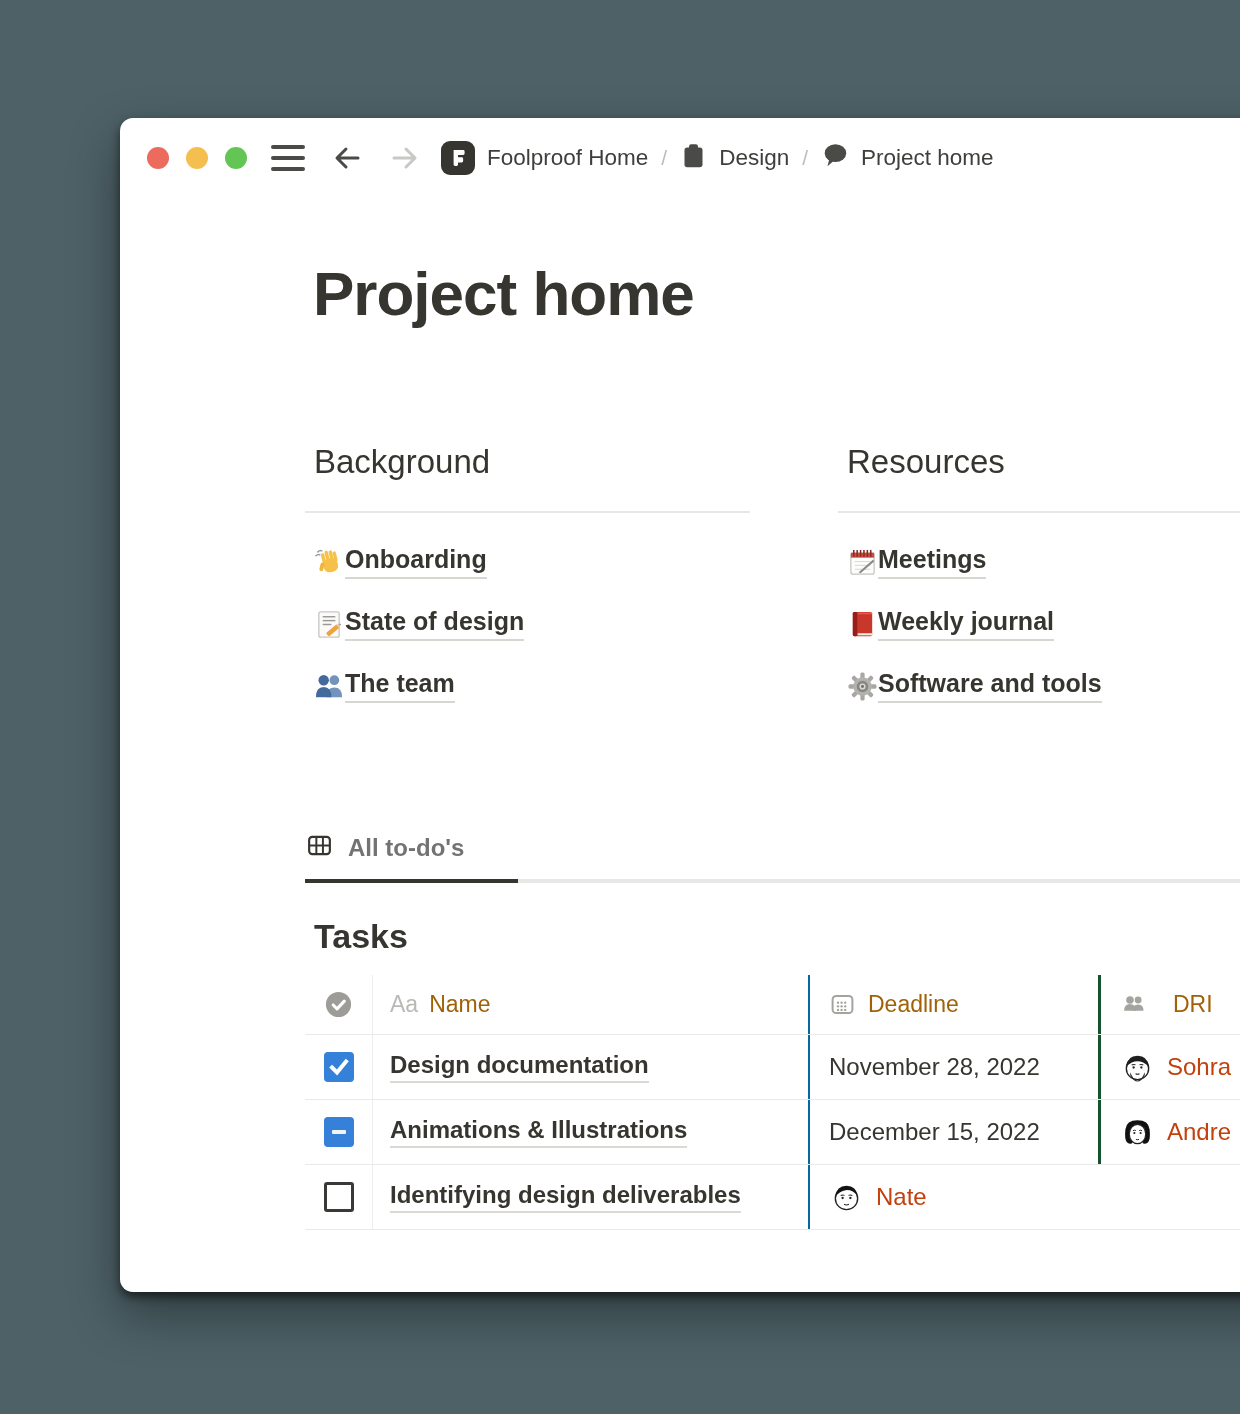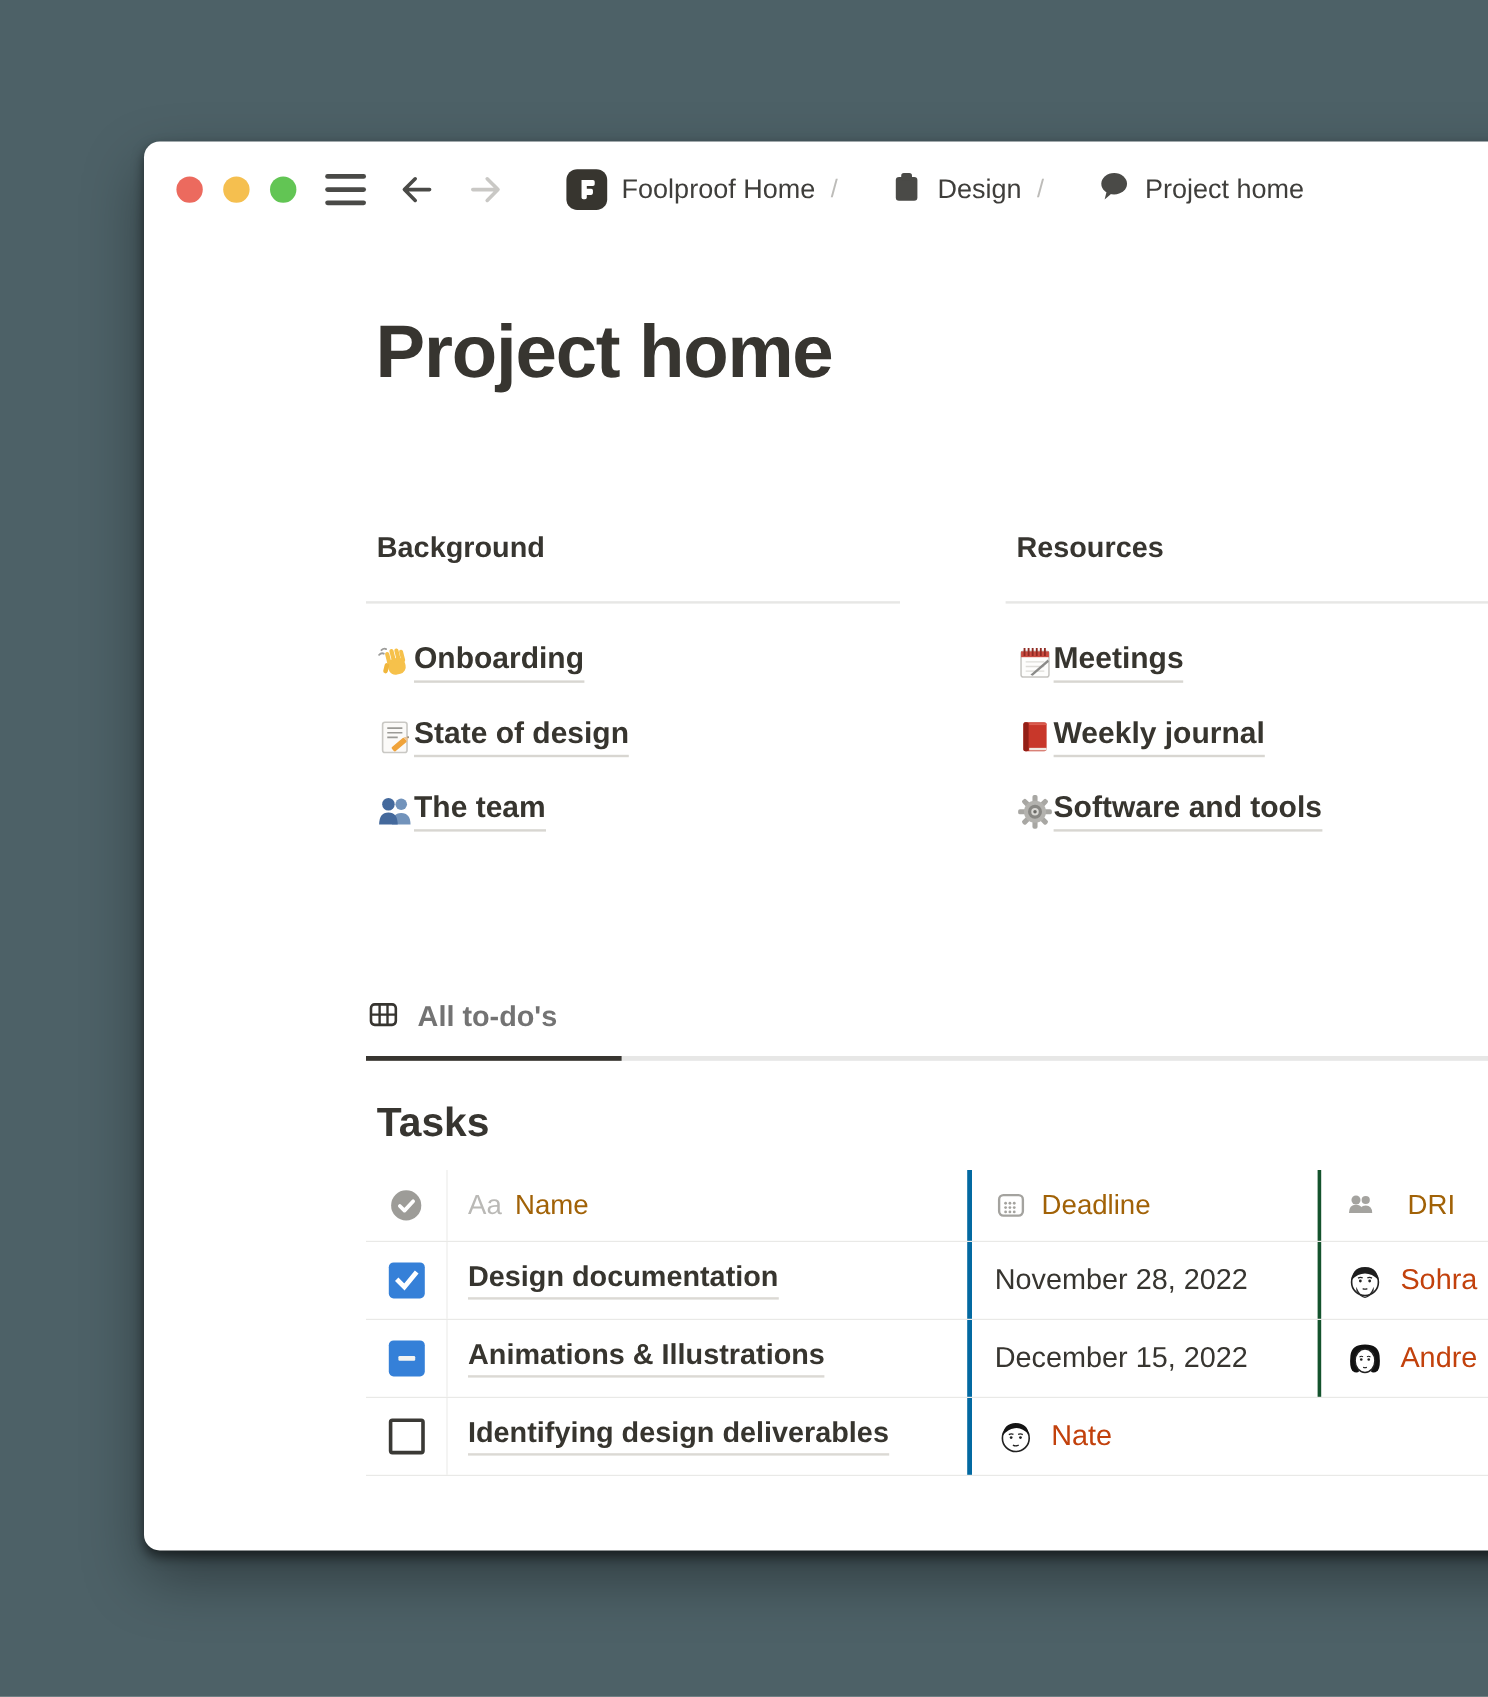--- a/index.html
+++ b/index.html
@@ -23,35 +23,35 @@
   }
   .lights { display:flex; align-items:center; gap:17px; }
   .light { width:22px; height:22px; border-radius:50%; }
   .light.red    { background:#ec6a5e; }
   .light.yellow { background:#f5bf4f; }
   .light.green  { background:#62c554; }
   .hamburger { margin-left:24px; width:34px; height:26px; display:flex; flex-direction:column; justify-content:space-between; cursor:pointer; }
   .hamburger span { display:block; height:4px; border-radius:2px; background:#4a4a47; }
   .navarrow { margin-left:26px; width:32px; height:32px; display:flex; align-items:center; justify-content:center; }
   .crumbs { display:flex; align-items:center; margin-left:20px; font-size:22.5px; color:#3f3e3b; }
-  .crumb { display:flex; align-items:center; gap:12px; cursor:pointer;margin-left:31px; }
+  .crumb { display:flex; align-items:center; gap:12px; cursor:pointer; }
   .crumb-sep { color:#bdbcb9; padding:0 13px; font-size:21px; }
   .logo-badge {
     width:34px; height:34px; border-radius:9px; background:#37352f;
     display:flex; align-items:center; justify-content:center;
   }
   
   .page-title {
     position:absolute; left:193px; top:140px;
     font-size:62px; font-weight:800; letter-spacing:-1px; color:#373530;
   }
   .col { position:absolute; top:325px; }
   .col.left  { left:185px; width:445px; }
   .col.right { left:718px; width:472px; }
-  .col-heading { font-size:24px; font-weight:700; color:#373530; padding-left:9px; }
+  .col-heading { font-size:33px; font-weight:400; color:#373530; padding-left:9px; }
   .col-divider { margin-top:30px; border-top:2px solid #e7e7e5; }
   .link-list { margin-top:18px; }
   .link-row { height:62px; display:flex; align-items:center; padding-left:9px; cursor:pointer; }
   .link-icon { width:31px; height:31px; flex:0 0 31px; }
   .link-label {
     font-size:25px; font-weight:600; color:#37352f;
     border-bottom:2px solid #d8d6d1; padding-bottom:3px;
   }
   
   .tabs { position:absolute; left:185px; top:714px; width:1005px; }
@@ -61,21 +61,21 @@
   .tab-bar { position:relative; height:4px; background:#e7e7e6; }
   .tab-bar .active-seg { position:absolute; left:0; top:0; height:4px; width:213px; background:#373530; }
   
   .tasks-heading { position:absolute; left:194px; top:799px; font-size:34px; font-weight:700; }
   .task-table { position:absolute; left:185px; top:857px; width:1056px; font-size:24px; }
   .trow { display:flex; align-items:stretch; border-bottom:1px solid #e9e9e7; }
   .trow.header { height:60px; color:#8f8e8a; }
   .trow.body { height:65px; }
   .tcell { display:flex; align-items:center; }
   .tcell.c-check { width:68px; justify-content:center; border-right:1px solid #ededeb; }
-  .tcell.c-name { width:437px; padding-left:17px; border-right:4px solid #0369a1; }
+  .tcell.c-name { width:437px; padding-left:17px; border-right:2px solid #0369a1; }
   .tcell.c-deadline { width:291px; padding-left:19px; border-right:3px solid #14532d; }
   .tcell.c-dri { flex:1; padding-left:20px; gap:13px; }
   .hdr-aa { color:#bab9b6; margin-right:11px; font-size:23px; }
   .hdr-label { font-size:23px; color:#a16207; }
   .hdr-ic { margin-right:12px; display:flex; align-items:center; }
   .task-name {
     font-weight:600; color:#37352f;
     border-bottom:2px solid #dbd9d4; padding-bottom:2px; cursor:pointer;
   }
   .date { color:#373530; }

